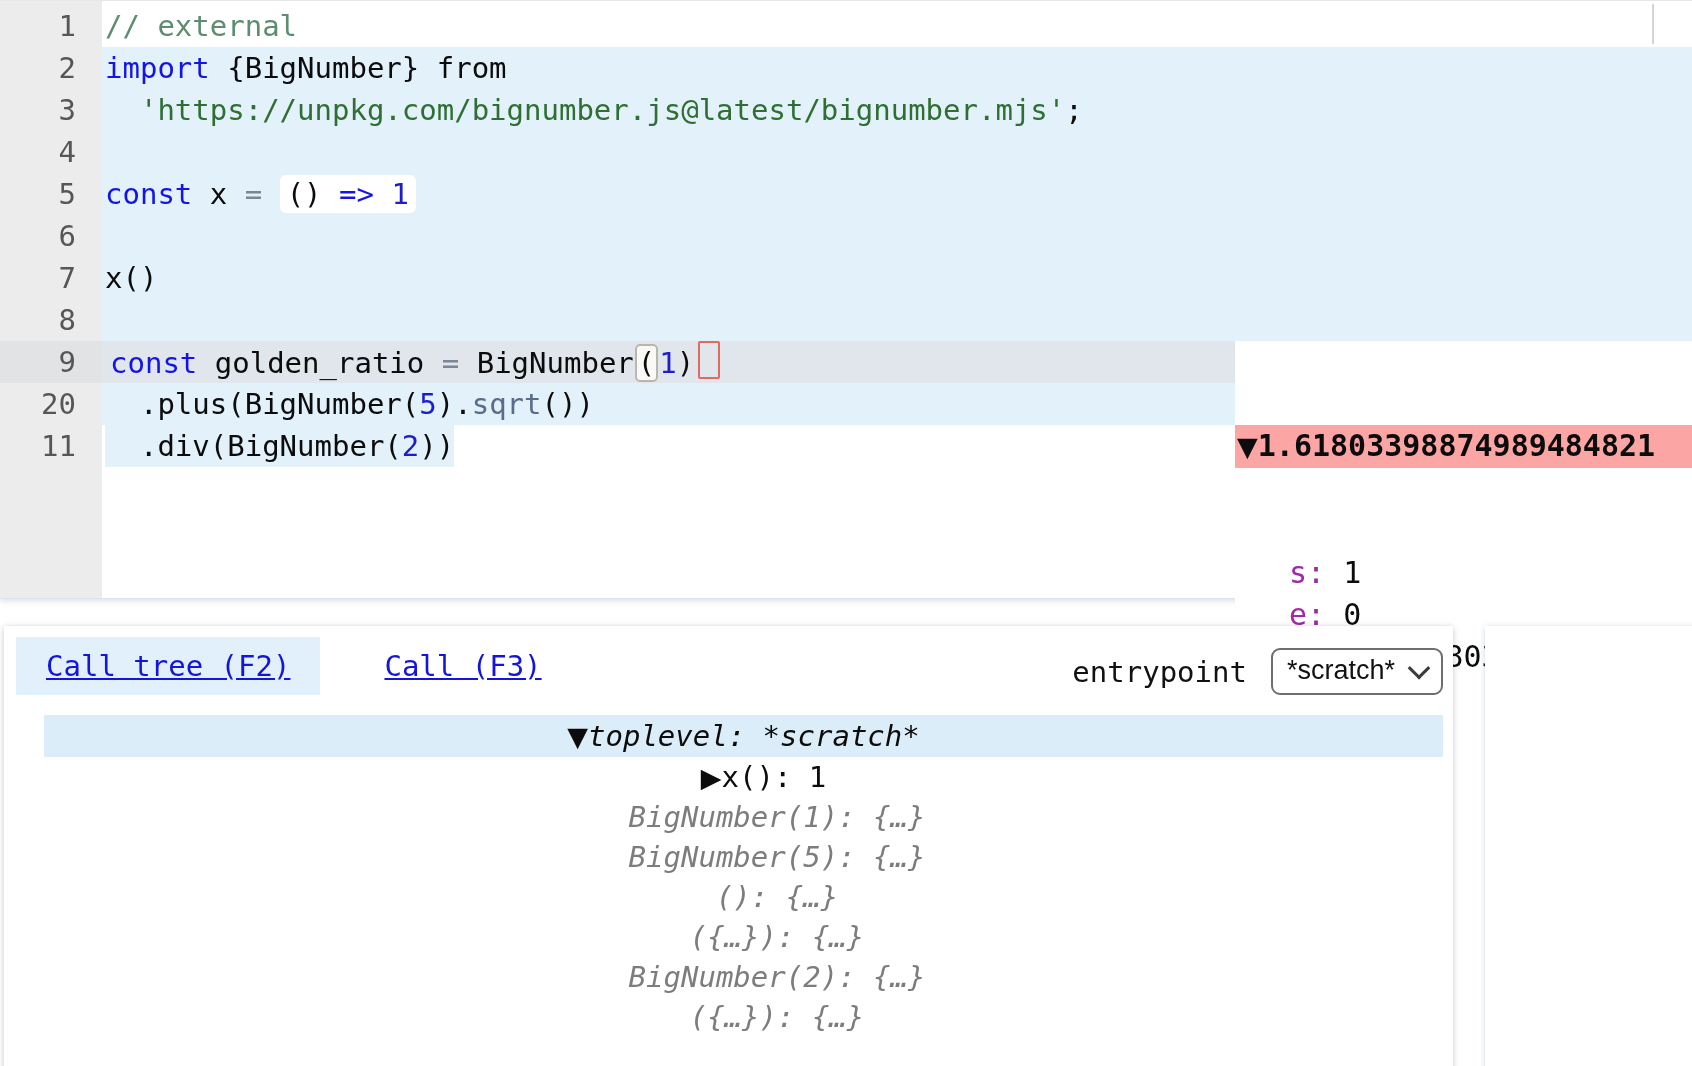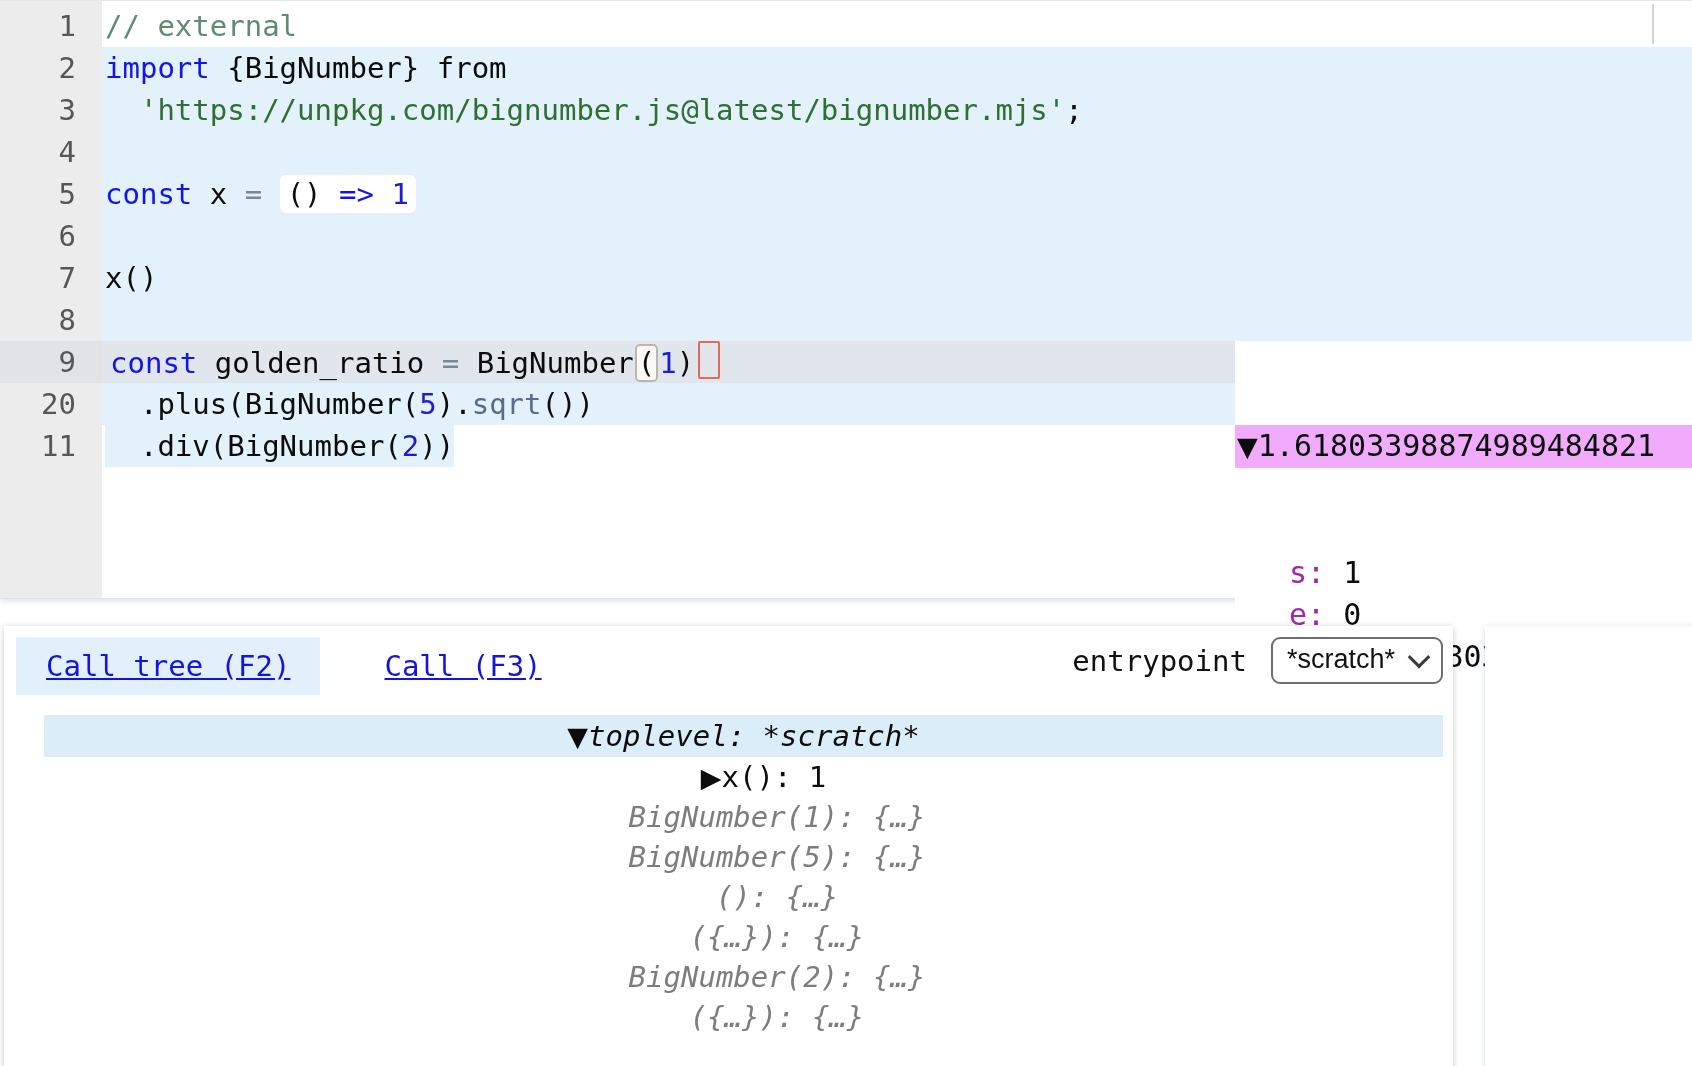--- a/index.html
+++ b/index.html
@@ -28,32 +28,32 @@
   .tok-property{color:#5a6b8c;text-align:right;}
   .tok-plain{color:#0c0c0c;}
   .box-fn{background:#fff;border-radius:6px;padding:2px 7px;}
   .box-bracket{border:2px solid #b9b6ae;border-radius:5px;background:#faf9f6;padding:0 1px;margin:0 1px;}
   .cursor{display:inline-block;width:18px;height:34px;border:2px solid #e06a5e;border-radius:2px;
           vertical-align:-6px;margin-left:4px;}
   .vthumb{position:absolute;left:1652px;top:3px;width:2px;height:40px;background:#d4d4d4;}
   
   .result{position:absolute;left:1235px;top:340px;width:457px;background:#fff;overflow:hidden;
           font-size:30px;line-height:42px;white-space:pre;padding-bottom:4px;}
-  .result-header{background:#f0abfc;color:#0c0c0c;padding-left:2px;}
+  .result-header{background:#fca5a5;color:#0c0c0c;padding-left:2px;font-weight:bold;}
   .rrow{color:#0c0c0c;}
   .rrow.rkv{padding-left:54px;}
   .rrow.rexp{padding-left:27px;}
   .rkey{color:#a02aa4;}
   .tri{font-family:"DejaVu Sans",sans-serif;font-size:27px;font-style:normal;}
   
   .panel-left{position:absolute;left:4px;top:626px;width:1449px;height:446px;background:#fff;
               box-shadow:0 1px 6px rgba(0,0,0,.22);}
   .panel-right{position:absolute;left:1485px;top:626px;width:214px;height:446px;background:#fff;
                box-shadow:0 1px 6px rgba(120,150,185,.35);}
-  .tabs-row{display:flex;align-items:flex-start;padding-top:11px;}
+  .tabs-row{display:flex;align-items:flex-end;padding-top:11px;}
   .tab{font-size:29px;color:#1414dd;text-decoration:underline;padding:12px 30px;cursor:pointer;
        white-space:pre;}
   .tab.active{background:#e2f0fb;margin-left:12px;}
   .tab.inactive{margin-left:34px;}
   .entry{margin-left:auto;display:flex;align-items:center;margin-right:10px;}
   .entry-label{font-size:29px;color:#111;}
   .select{margin-left:24px;border:2px solid #6e6e6e;border-radius:9px;padding:5px 14px 7px 14px;
           display:flex;align-items:center;font-family:"Liberation Sans",sans-serif;font-size:27px;
           color:#111;background:#fff;}
   .chevron{width:13px;height:13px;border-left:3px solid #3c3c3c;border-bottom:3px solid #3c3c3c;

